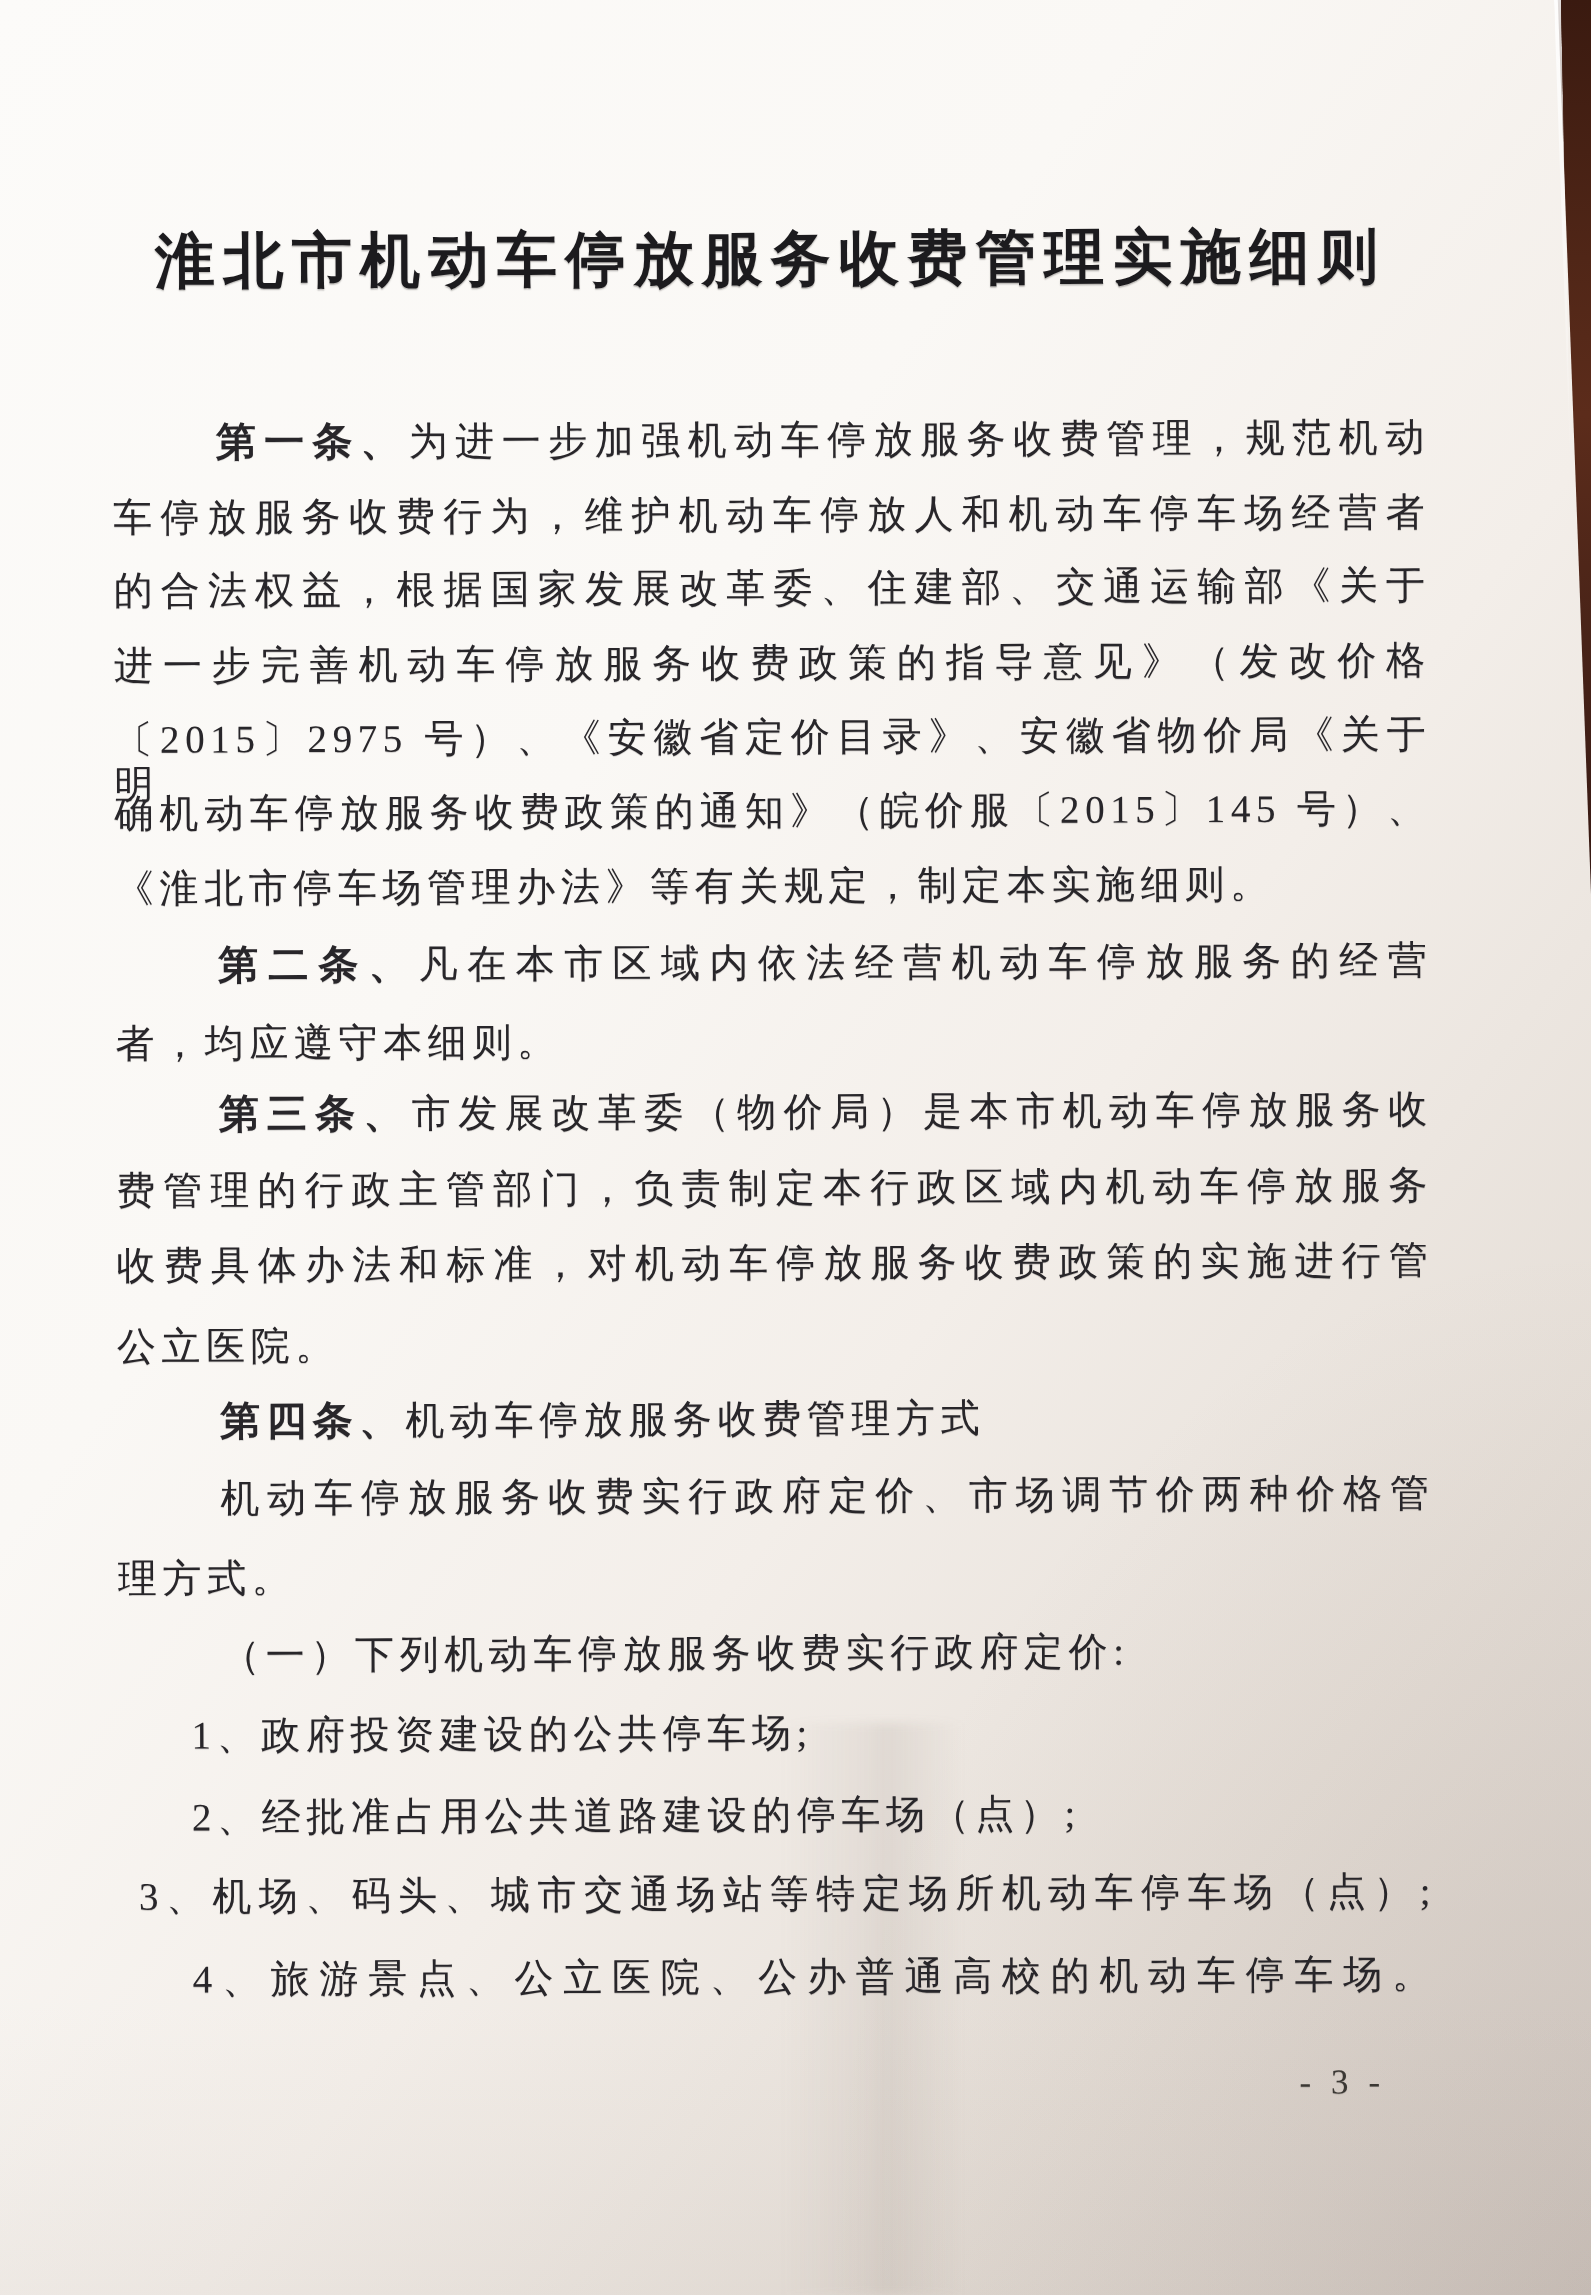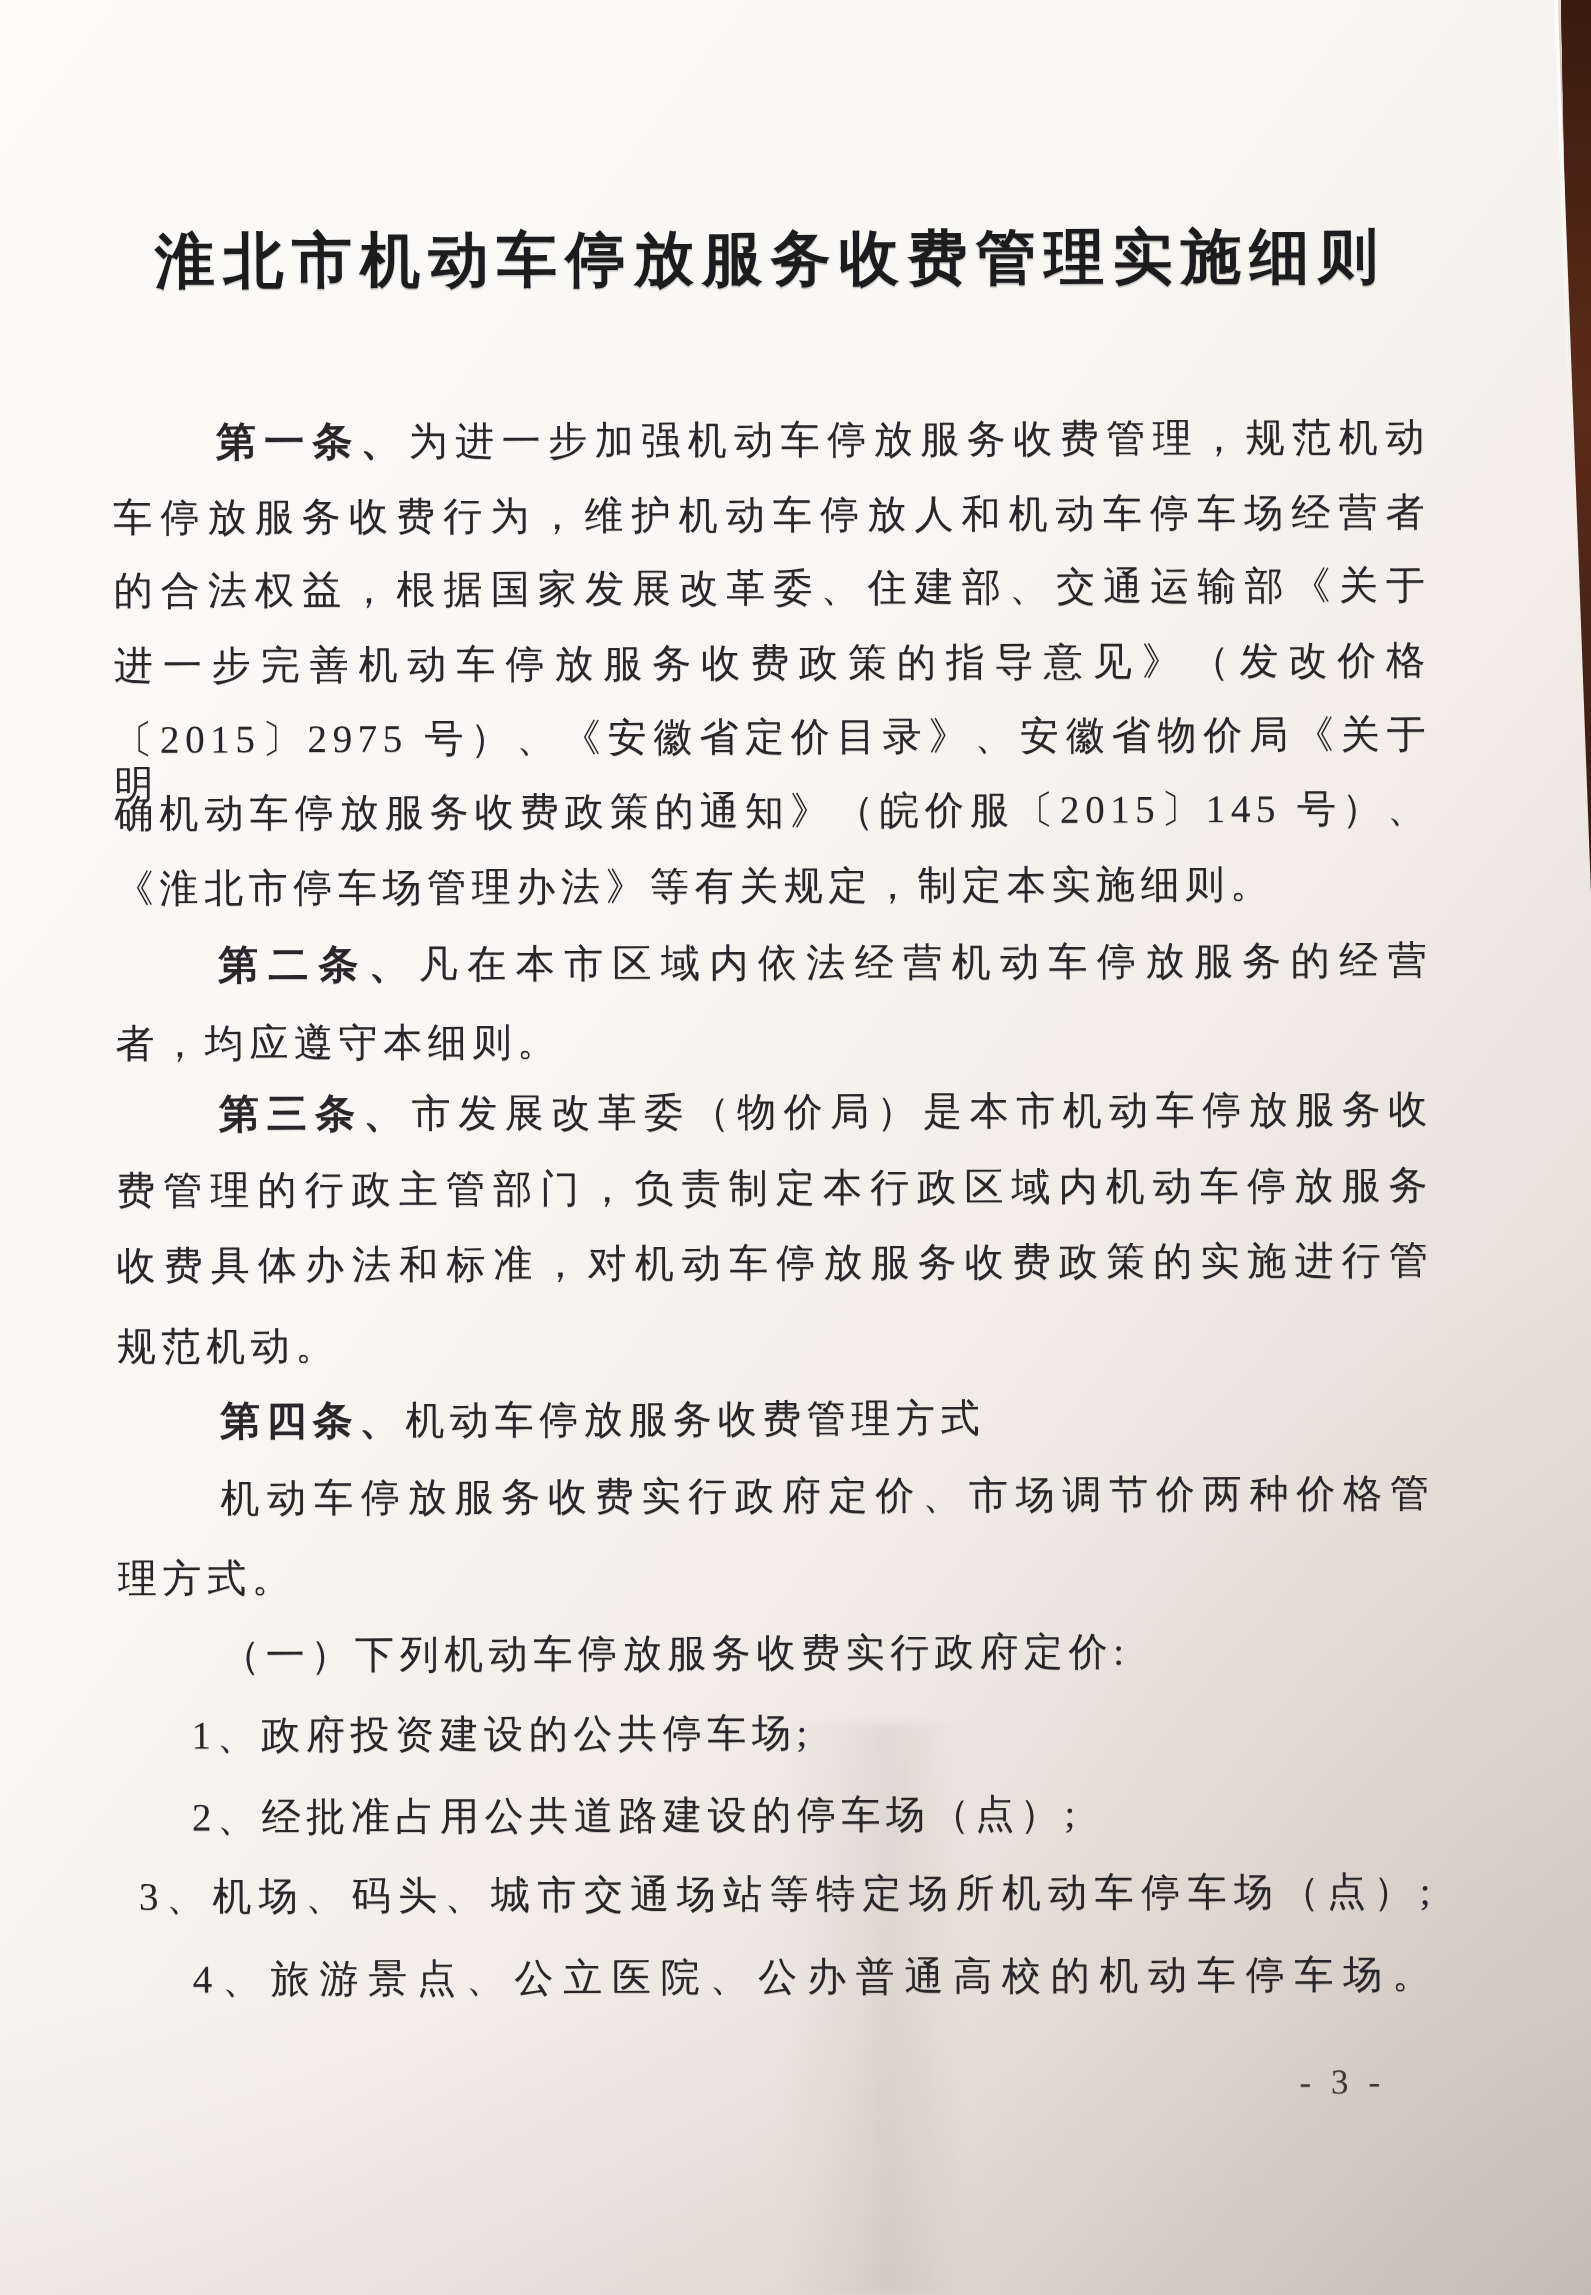--- a/index.html
+++ b/index.html
@@ -92,21 +92,21 @@
   <div class="line" style="top:940px" data-indent="2" data-justify="true"><span class="lead">第二条、</span><span>凡在本市区域内依法经营机动车停放服务的经营</span></div>
 
   <div class="line" style="top:1018px" data-indent="0" data-justify="false"><span class="lead"></span><span>者，均应遵守本细则。</span></div>
 
   <div class="line" style="top:1089px" data-indent="2" data-justify="true"><span class="lead">第三条、</span><span>市发展改革委（物价局）是本市机动车停放服务收</span></div>
 
   <div class="line" style="top:1165px" data-indent="0" data-justify="true"><span class="lead"></span><span>费管理的行政主管部门，负责制定本行政区域内机动车停放服务</span></div>
 
   <div class="line" style="top:1240px" data-indent="0" data-justify="true"><span class="lead"></span><span>收费具体办法和标准，对机动车停放服务收费政策的实施进行管</span></div>
 
-  <div class="line" style="top:1321px" data-indent="0" data-justify="false"><span class="lead"></span><span>规范机动。</span></div>
+  <div class="line" style="top:1321px" data-indent="0" data-justify="false"><span class="lead"></span><span>公立医院。</span></div>
 
   <div class="line" style="top:1396px" data-indent="2" data-justify="false"><span class="lead">第四条、</span><span>机动车停放服务收费管理方式</span></div>
 
   <div class="line" style="top:1473px" data-indent="2" data-justify="true"><span class="lead"></span><span>机动车停放服务收费实行政府定价、市场调节价两种价格管</span></div>
 
   <div class="line" style="top:1553px" data-indent="0" data-justify="false"><span class="lead"></span><span>理方式。</span></div>
 
   <div class="line" style="top:1630px" data-indent="2" data-justify="false"><span class="lead"></span><span>（一）下列机动车停放服务收费实行政府定价:</span></div>
 
   <div class="line" style="top:1710px" data-indent="1" data-justify="false"><span class="lead"></span><span>1、政府投资建设的公共停车场;</span></div>

